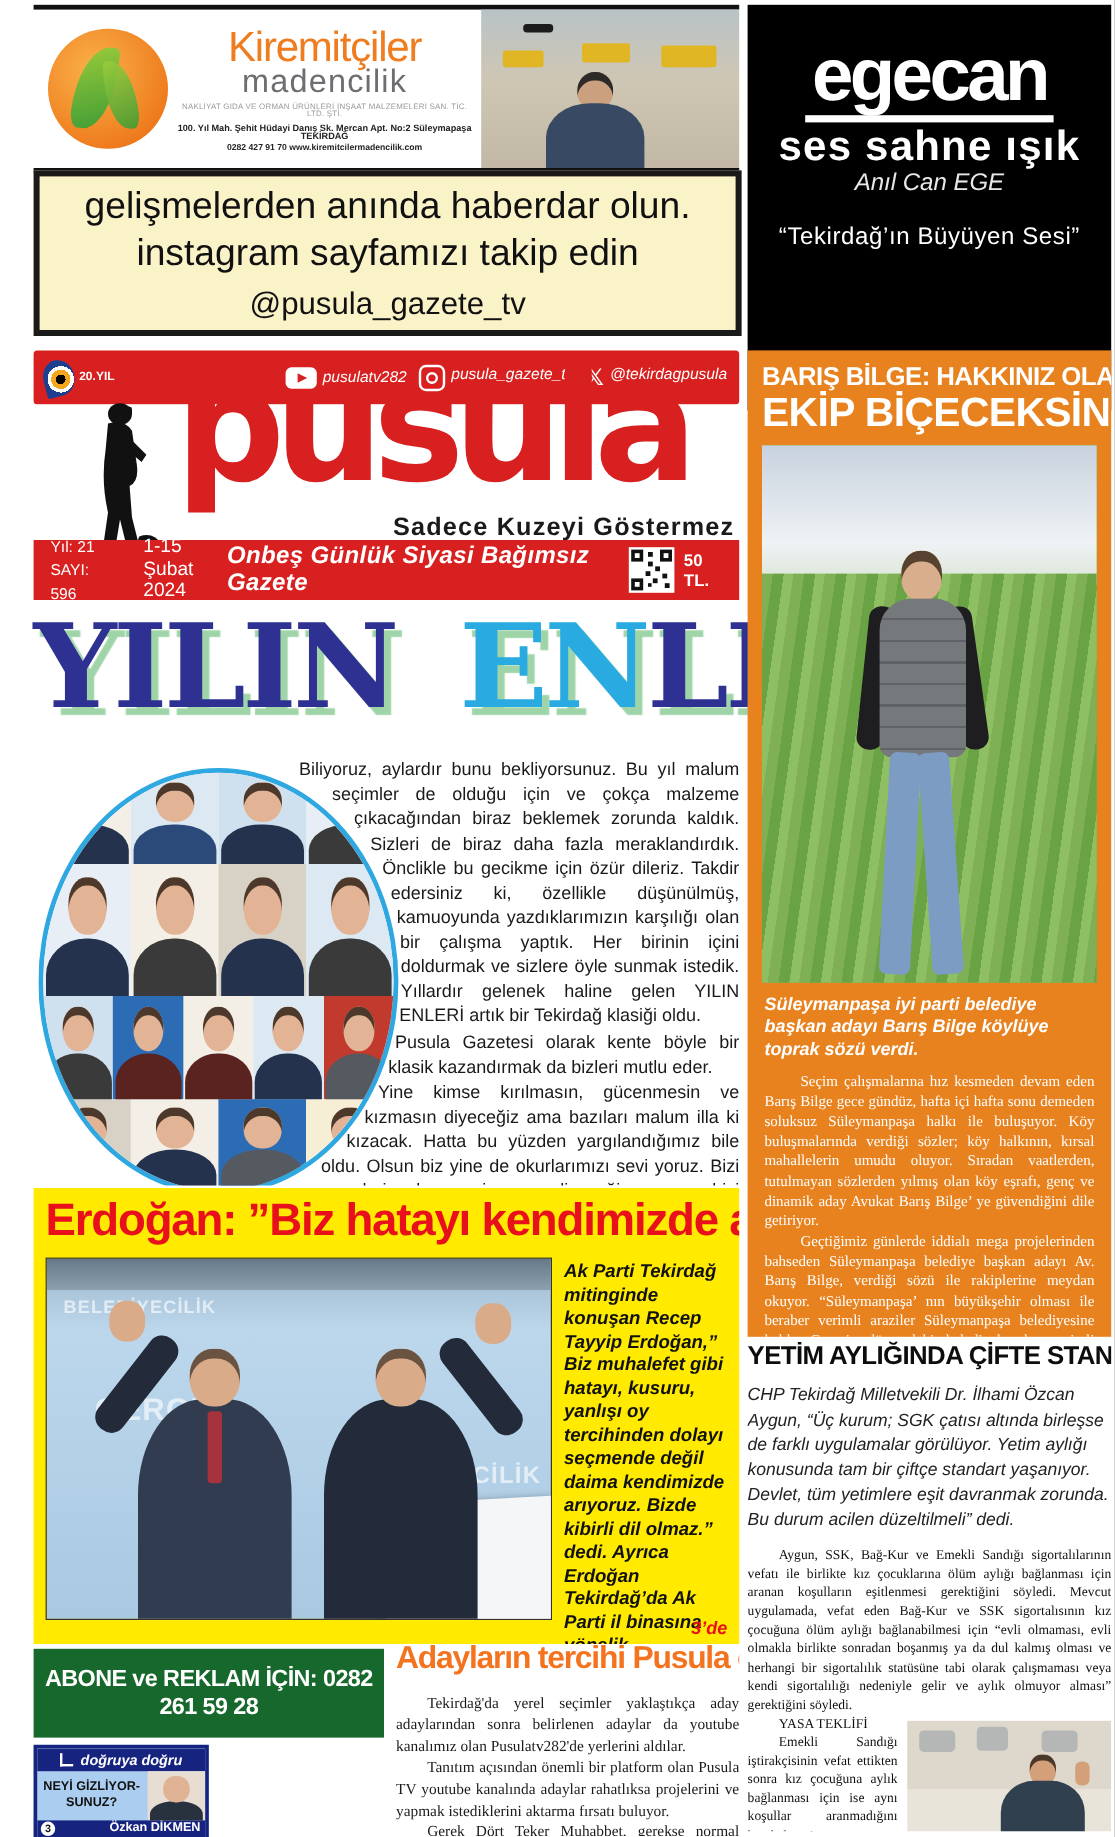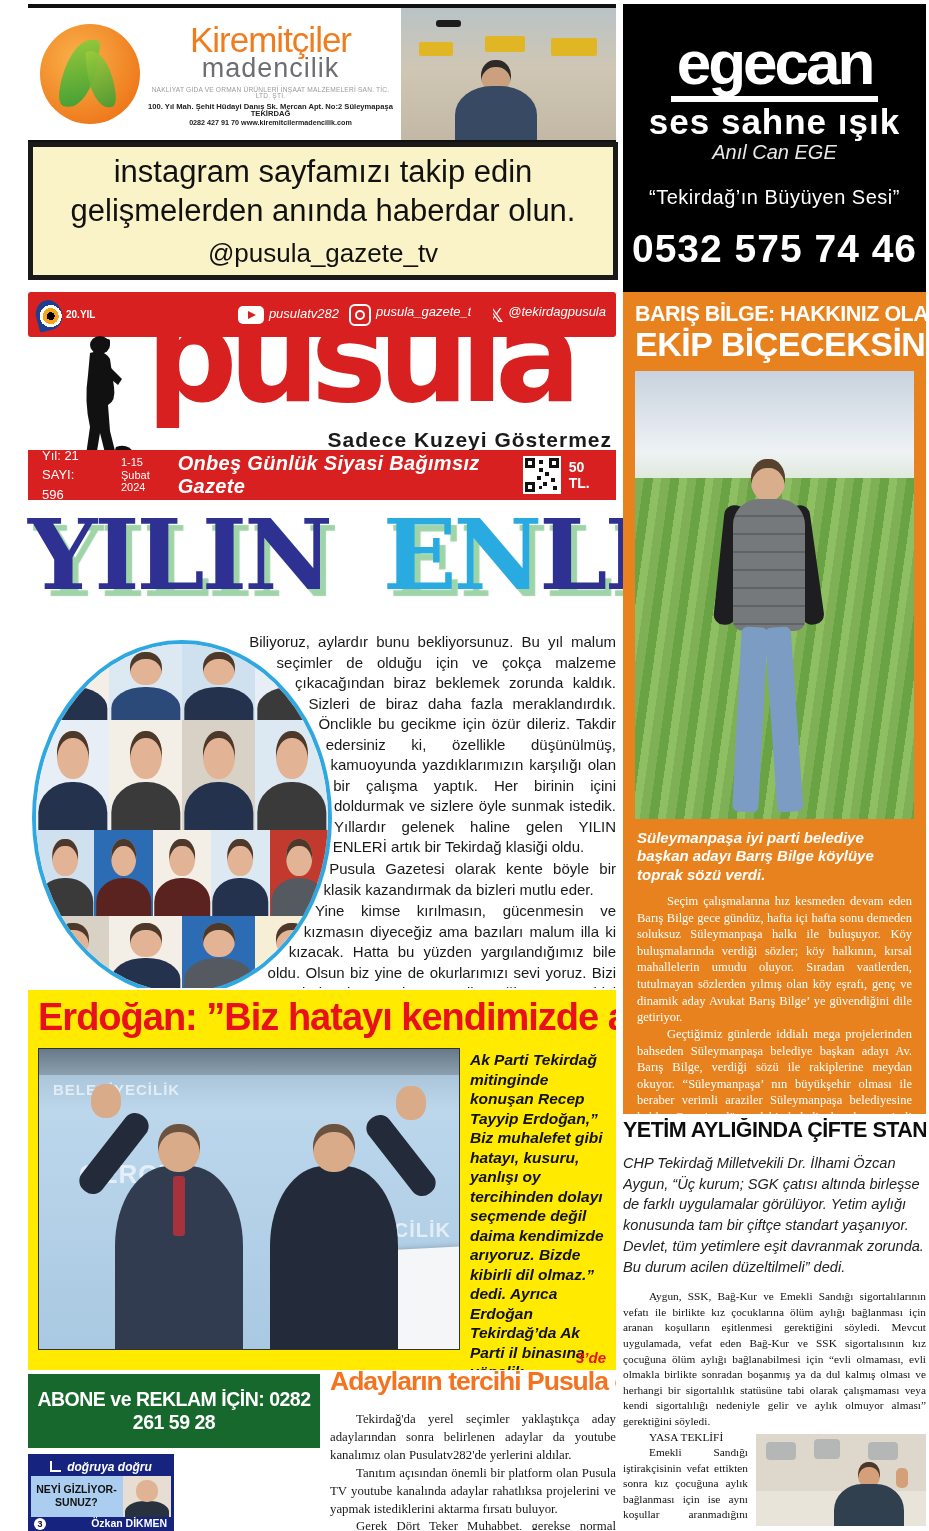--- a/index.html
+++ b/index.html
@@ -59,21 +59,21 @@
   .ic-ig::after{content:"";position:absolute;left:4px;top:4px;width:6px;height:6px;border:2px solid #fff;border-radius:50%;}
   .ic-x{font-weight:900;font-size:19px;font-style:normal;font-family:"DejaVu Sans",sans-serif;}
   .mh-mid{position:absolute;left:0;top:45px;width:100%;height:113px;background:#fff;}
   .mh-logo{position:absolute;left:118px;top:-45px;font-family:"DejaVu Sans",sans-serif;font-weight:800;
     font-size:128px;line-height:1;color:#d7201f;letter-spacing:-9px;transform:scaleY(1.02);}
   .mh-tag{position:absolute;right:4px;bottom:-2px;font-size:21px;font-weight:800;color:#1a1a1a;letter-spacing:1px;}
   .ataturk{position:absolute;left:28px;top:-2px;}
   .mh-botbar{position:absolute;left:0;top:158px;width:100%;height:50px;background:#d7201f;color:#fff;
     display:flex;align-items:center;}
   .mh-yr{margin-left:14px;font-size:13px;line-height:1.5;}
-  .mh-date{margin-left:26px;font-size:11px;line-height:1.15;text-align:left;}
+  .mh-date{margin-left:26px;font-size:16px;line-height:1.15;text-align:left;}
   .mh-subtitle{margin-left:28px;font-size:20px;font-weight:700;font-style:italic;letter-spacing:.3px;}
   .mh-qr{margin-left:auto;width:38px;height:38px;background:#fff;position:relative;}
   .mh-price{margin:0 10px 0 8px;font-size:14px;font-weight:700;}
 
   
   .yilin-h{left:28px;top:498px;width:588px;text-align:center;font-family:"DejaVu Serif",serif;font-weight:700;
     font-size:97px;line-height:1.18;letter-spacing:-3px;color:#2e3192;white-space:nowrap;
     text-shadow:6px 7px 1px #9fd4a8;}
   .yilin-h .cy{color:#29abe2;}
   .yilin-body{left:32px;top:632px;width:584px;height:356px;font-size:15px;line-height:1.37;color:#1a1a1a;
@@ -196,31 +196,30 @@
     <div class="km-photo">
       <div class="km-mach" style="left:18px;top:34px;width:34px;height:14px;"></div>
       <div class="km-mach" style="left:84px;top:28px;width:40px;height:16px;"></div>
       <div class="km-mach" style="left:150px;top:30px;width:46px;height:18px;"></div>
       <div class="km-glasses"></div>
       <div class="km-man"></div>
     </div>
   </div>
 
   <div class="abs ad-insta">
+    <div class="ai-l">gelişmelerden anında haberdar olun.</div>
     <div class="ai-l">instagram sayfamızı takip edin</div>
-    <div class="ai-l">gelişmelerden anında haberdar olun.</div>
     <div class="ai-h">@pusula_gazete_tv</div>
   </div>
 
   <div class="abs ad-egecan">
     <div><span class="eg-title">egecan</span></div>
     <div class="eg-sub">ses sahne ışık</div>
     <div class="eg-person">Anıl Can EGE</div>
     <div class="eg-slogan">“Tekirdağ’ın Büyüyen Sesi”</div>
-    <div class="eg-phone">0532 575 74 46</div>
 
   </div>
 
   <div class="abs masthead">
     <div class="mh-topbar">
       <div class="nazar"></div>
       <div class="mh-20">20.YIL</div>
       <div class="mh-social">
         <div class="soc">
           <span class="ic-yt"></span>

